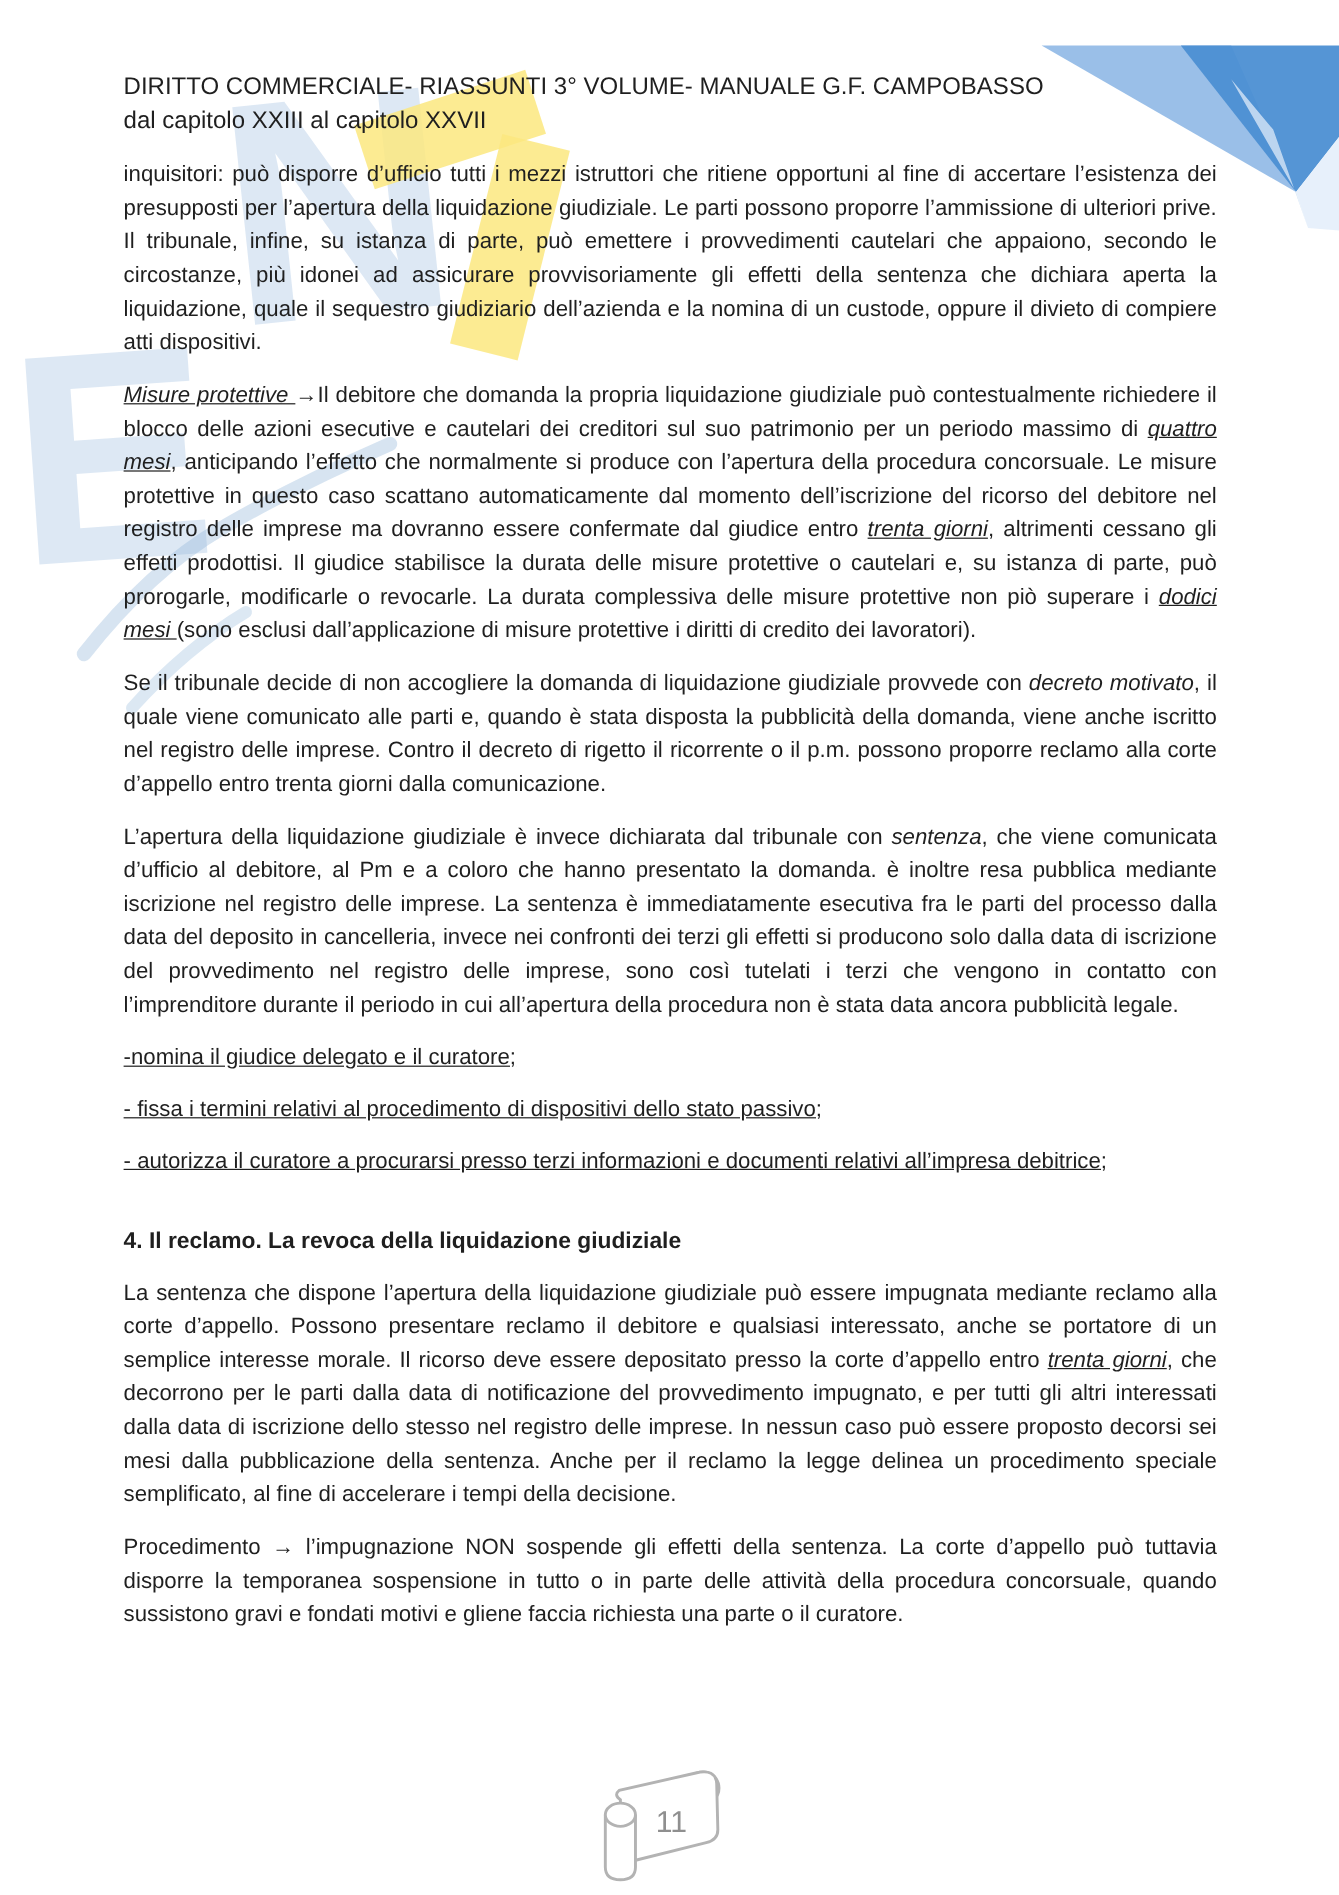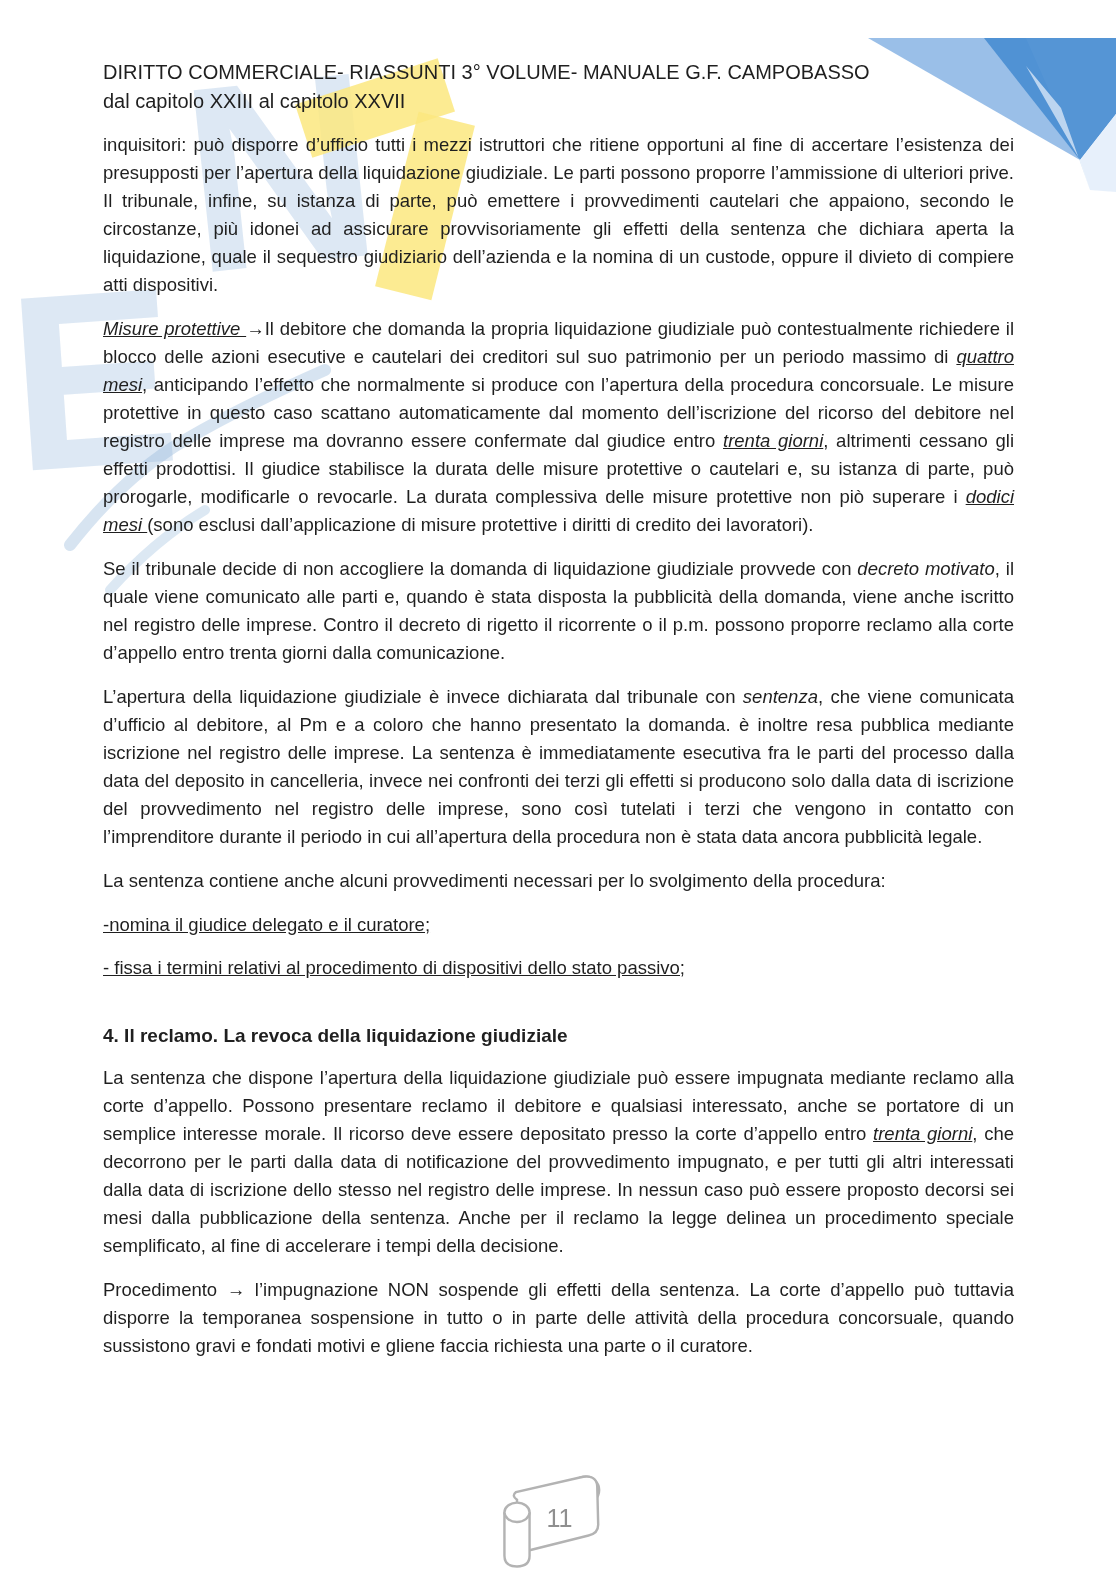--- a/index.html
+++ b/index.html
@@ -60,24 +60,24 @@
   <div class="content">
     <div class="doc-header">
       <div>DIRITTO COMMERCIALE- RIASSUNTI 3° VOLUME- MANUALE G.F. CAMPOBASSO</div>
       <div>dal capitolo XXIII al capitolo XXVII</div>
     </div>
 
     <p class="para"><span>inquisitori: può disporre d’ufficio tutti i mezzi istruttori che ritiene opportuni al fine di accertare l’esistenza dei presupposti per l’apertura della liquidazione giudiziale. Le parti possono proporre l’ammissione di ulteriori prive. Il tribunale, infine, su istanza di parte, può emettere i provvedimenti cautelari che appaiono, secondo le circostanze, più idonei ad assicurare provvisoriamente gli effetti della sentenza che dichiara aperta la liquidazione, quale il sequestro giudiziario dell’azienda e la nomina di un custode, oppure il divieto di compiere atti dispositivi.</span></p>
     <p class="para"><span class="b i u">Misure protettive </span><span>→</span><span>Il debitore che domanda la propria liquidazione giudiziale può contestualmente richiedere il blocco delle azioni esecutive e cautelari dei creditori sul suo patrimonio per un periodo massimo di </span><span class="i u">quattro mesi</span><span>, anticipando l’effetto che normalmente si produce con l’apertura della procedura concorsuale. Le misure protettive in questo caso scattano automaticamente dal momento dell’iscrizione del ricorso del debitore nel registro delle imprese ma dovranno essere confermate dal giudice entro </span><span class="i u">trenta giorni</span><span>, altrimenti cessano gli effetti prodottisi. Il giudice stabilisce la durata delle misure protettive o cautelari e, su istanza di parte, può prorogarle, modificarle o revocarle. La durata complessiva delle misure protettive non piò superare i </span><span class="i u">dodici mesi </span><span>(sono esclusi dall’applicazione di misure protettive i diritti di credito dei lavoratori).</span></p>
     <p class="para"><span>Se il tribunale decide di non accogliere la domanda di liquidazione giudiziale provvede con </span><span class="i">decreto motivato</span><span>, il quale viene comunicato alle parti e, quando è stata disposta la pubblicità della domanda, viene anche iscritto nel registro delle imprese. Contro il decreto di rigetto il ricorrente o il p.m. possono proporre reclamo alla corte d’appello entro trenta giorni dalla comunicazione.</span></p>
     <p class="para"><span>L’apertura della liquidazione giudiziale è invece dichiarata dal tribunale con </span><span class="i">sentenza</span><span>, che viene comunicata d’ufficio al debitore, al Pm e a coloro che hanno presentato la domanda. è inoltre resa pubblica mediante iscrizione nel registro delle imprese. La sentenza è immediatamente esecutiva fra le parti del processo dalla data del deposito in cancelleria, invece nei confronti dei terzi gli effetti si producono solo dalla data di iscrizione del provvedimento nel registro delle imprese, sono così tutelati i terzi che vengono in contatto con l’imprenditore durante il periodo in cui all’apertura della procedura non è stata data ancora pubblicità legale.</span></p>
-    <p class="para"><span>La sentenza contiene anche alcuni provvedimenti necessari per lo svolgimento della procedura:</span></p>
 
     <p class="list-item"><span class="u">-nomina il giudice delegato e il curatore;</span></p>
     <p class="list-item"><span class="u">- fissa i termini relativi al procedimento di dispositivi dello stato passivo;</span></p>
+    <p class="list-item"><span class="u">- autorizza il curatore a procurarsi presso terzi informazioni e documenti relativi all’impresa debitrice;</span></p>
 
     <h3 class="section-heading">4. Il reclamo. La revoca della liquidazione giudiziale</h3>
 
     <p class="para"><span>La sentenza che dispone l’apertura della liquidazione giudiziale può essere impugnata mediante reclamo alla corte d’appello. Possono presentare reclamo il debitore e qualsiasi interessato, anche se portatore di un semplice interesse morale. Il ricorso deve essere depositato presso la corte d’appello entro </span><span class="b i u">trenta giorni</span><span>, che decorrono per le parti dalla data di notificazione del provvedimento impugnato, e per tutti gli altri interessati dalla data di iscrizione dello stesso nel registro delle imprese. In nessun caso può essere proposto decorsi sei mesi dalla pubblicazione della sentenza. Anche per il reclamo la legge delinea un procedimento speciale semplificato, al fine di accelerare i tempi della decisione.</span></p>
     <p class="para"><span>Procedimento </span><span>→</span><span> l’impugnazione NON sospende gli effetti della sentenza. La corte d’appello può tuttavia disporre la temporanea sospensione in tutto o in parte delle attività della procedura concorsuale, quando sussistono gravi e fondati motivi e gliene faccia richiesta una parte o il curatore.</span></p>
   </div>
 
   <div class="footer">
     <svg width="145" height="110" viewBox="0 0 150 112">
       <g stroke="#b3b3b3" stroke-width="2.5" fill="#ffffff">

